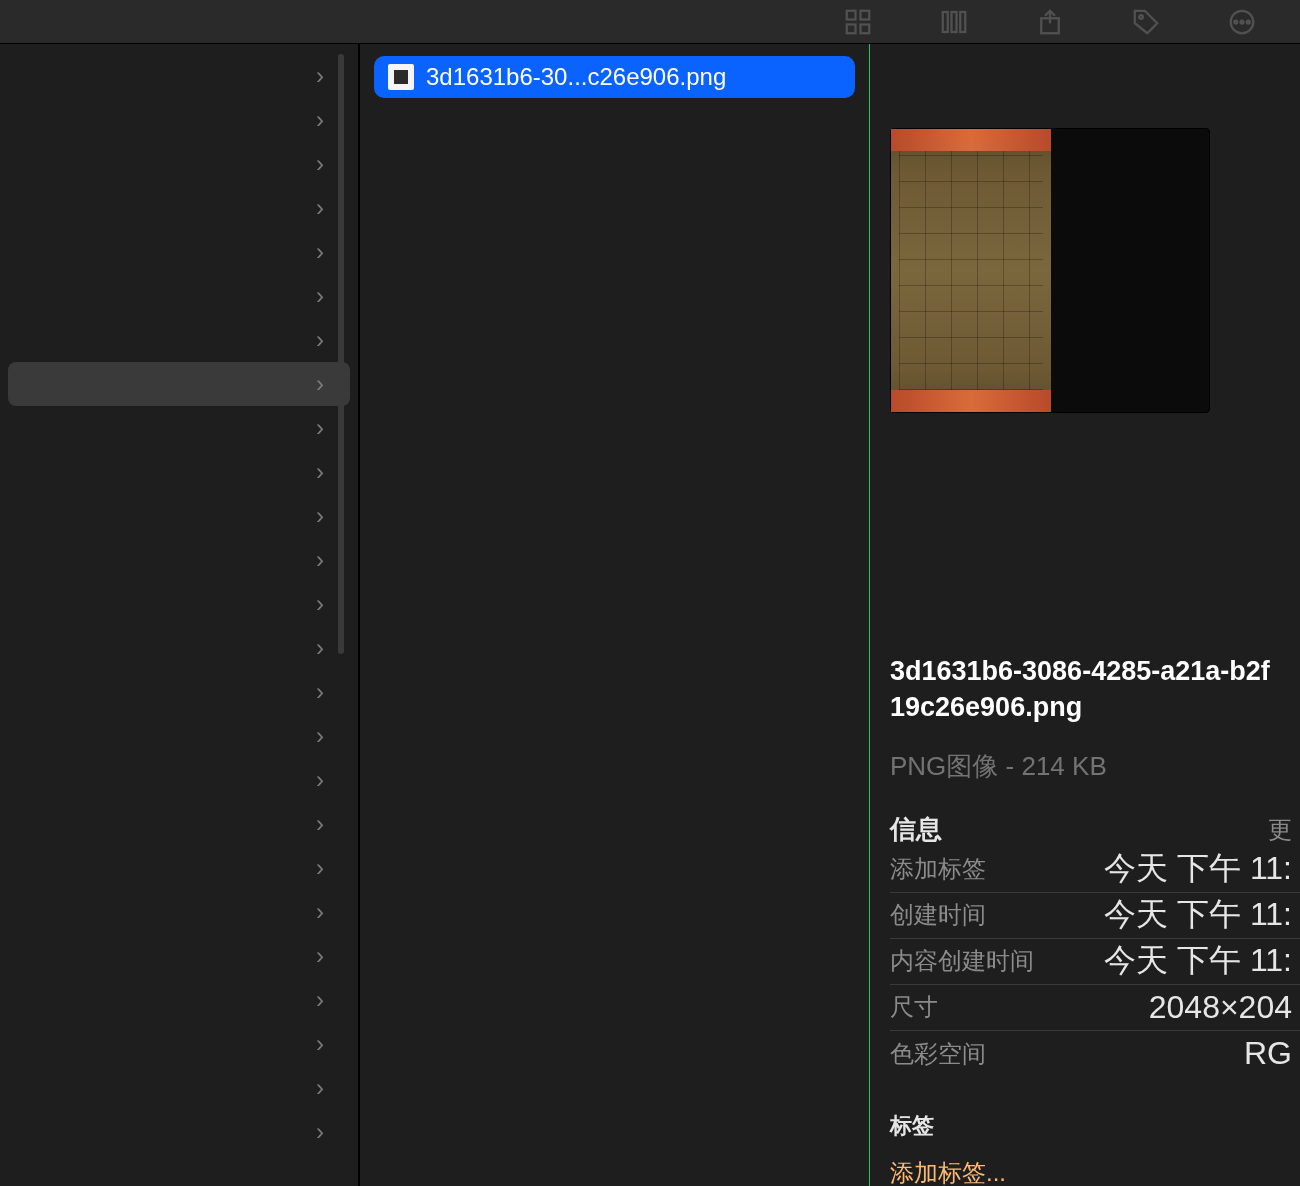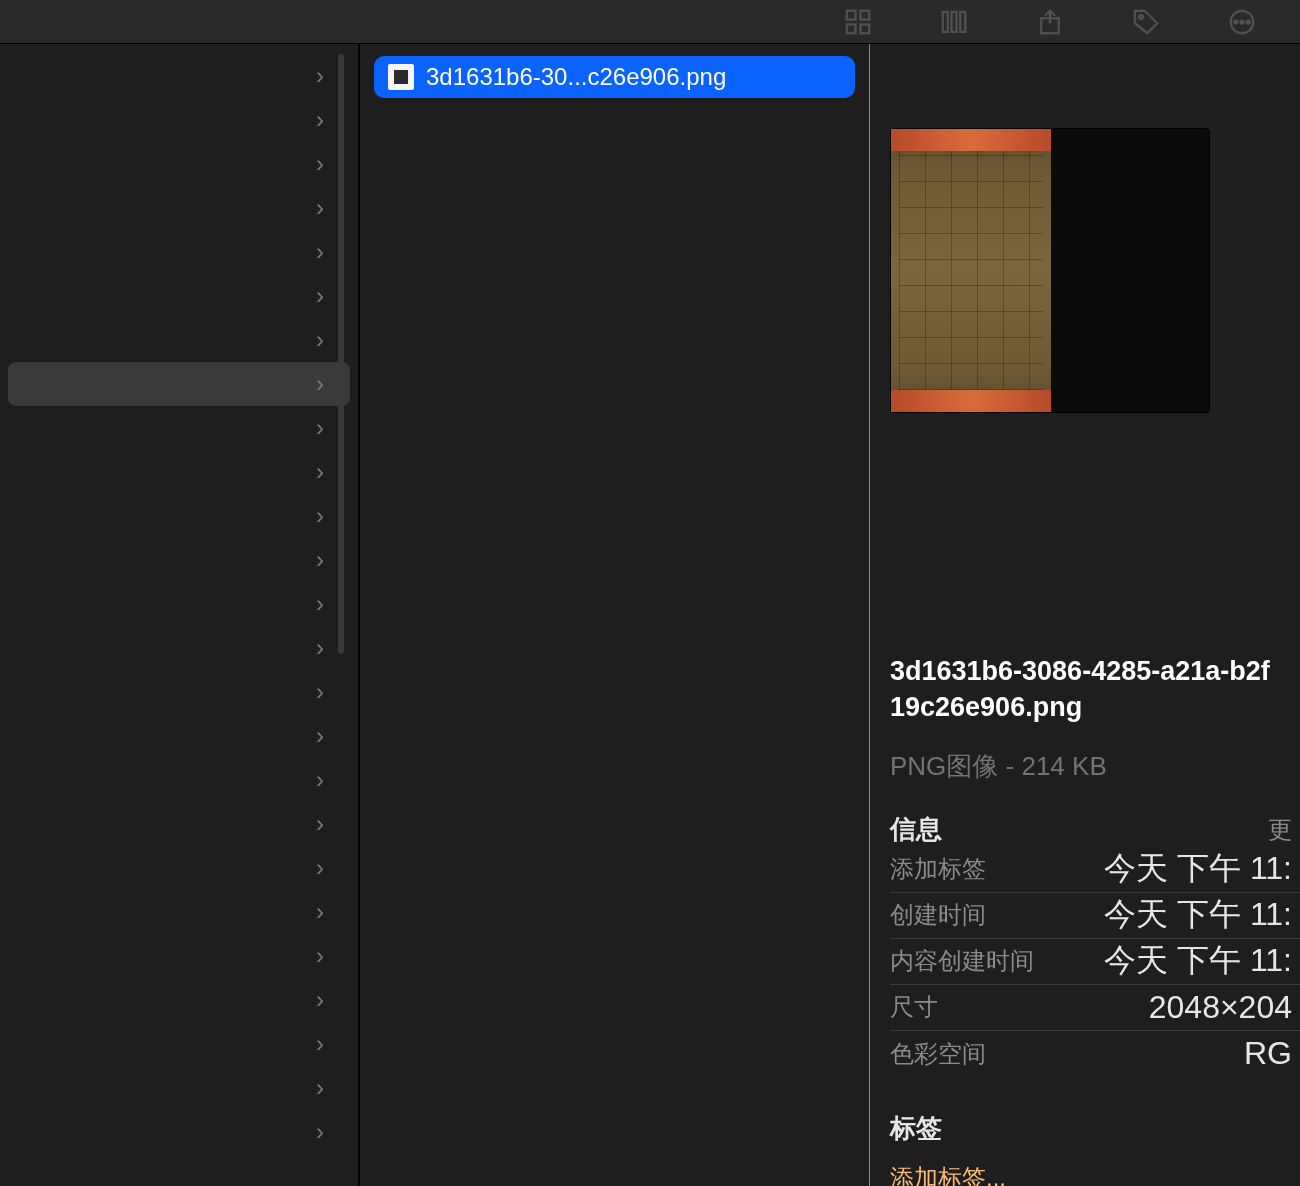--- a/index.html
+++ b/index.html
@@ -39,21 +39,21 @@
 
 .section-head { display:flex; align-items:baseline; justify-content:space-between; margin-top:28px; padding-right:8px;gap:16px; }
 .section-head .h { font-size:26px; font-weight:700; color:#e6e6e6; }
 .section-head .more { font-size:24px; color:#8b8b8b; }
 
 .info-row { display:flex; justify-content:space-between; align-items:center; height:46px; border-bottom:1px solid #3a3a3a; padding-right:8px; }
 .info-row:last-of-type{border-bottom:none;justify-content:space-between;}
 .info-row .k { color:#8b8b8b; font-size:24px; }
 .info-row .v { color:#e6e6e6; font-size:32px; white-space:nowrap; }
 
-.tags-head { font-size:26px; font-weight:700; margin-top:34px; }
+.tags-head { font-size:22px; font-weight:700; margin-top:34px; }
 .tags-input { color:#fdba74; font-size:24px; margin-top:16px; }
 </style>
 </head>
 <body>
 
 <div class="toolbar">
   <span class="tb-icon">
       <svg viewBox="0 0 24 24">
         <rect x="3" y="3" width="7" height="7"></rect>
         <rect x="14" y="3" width="7" height="7"></rect>

